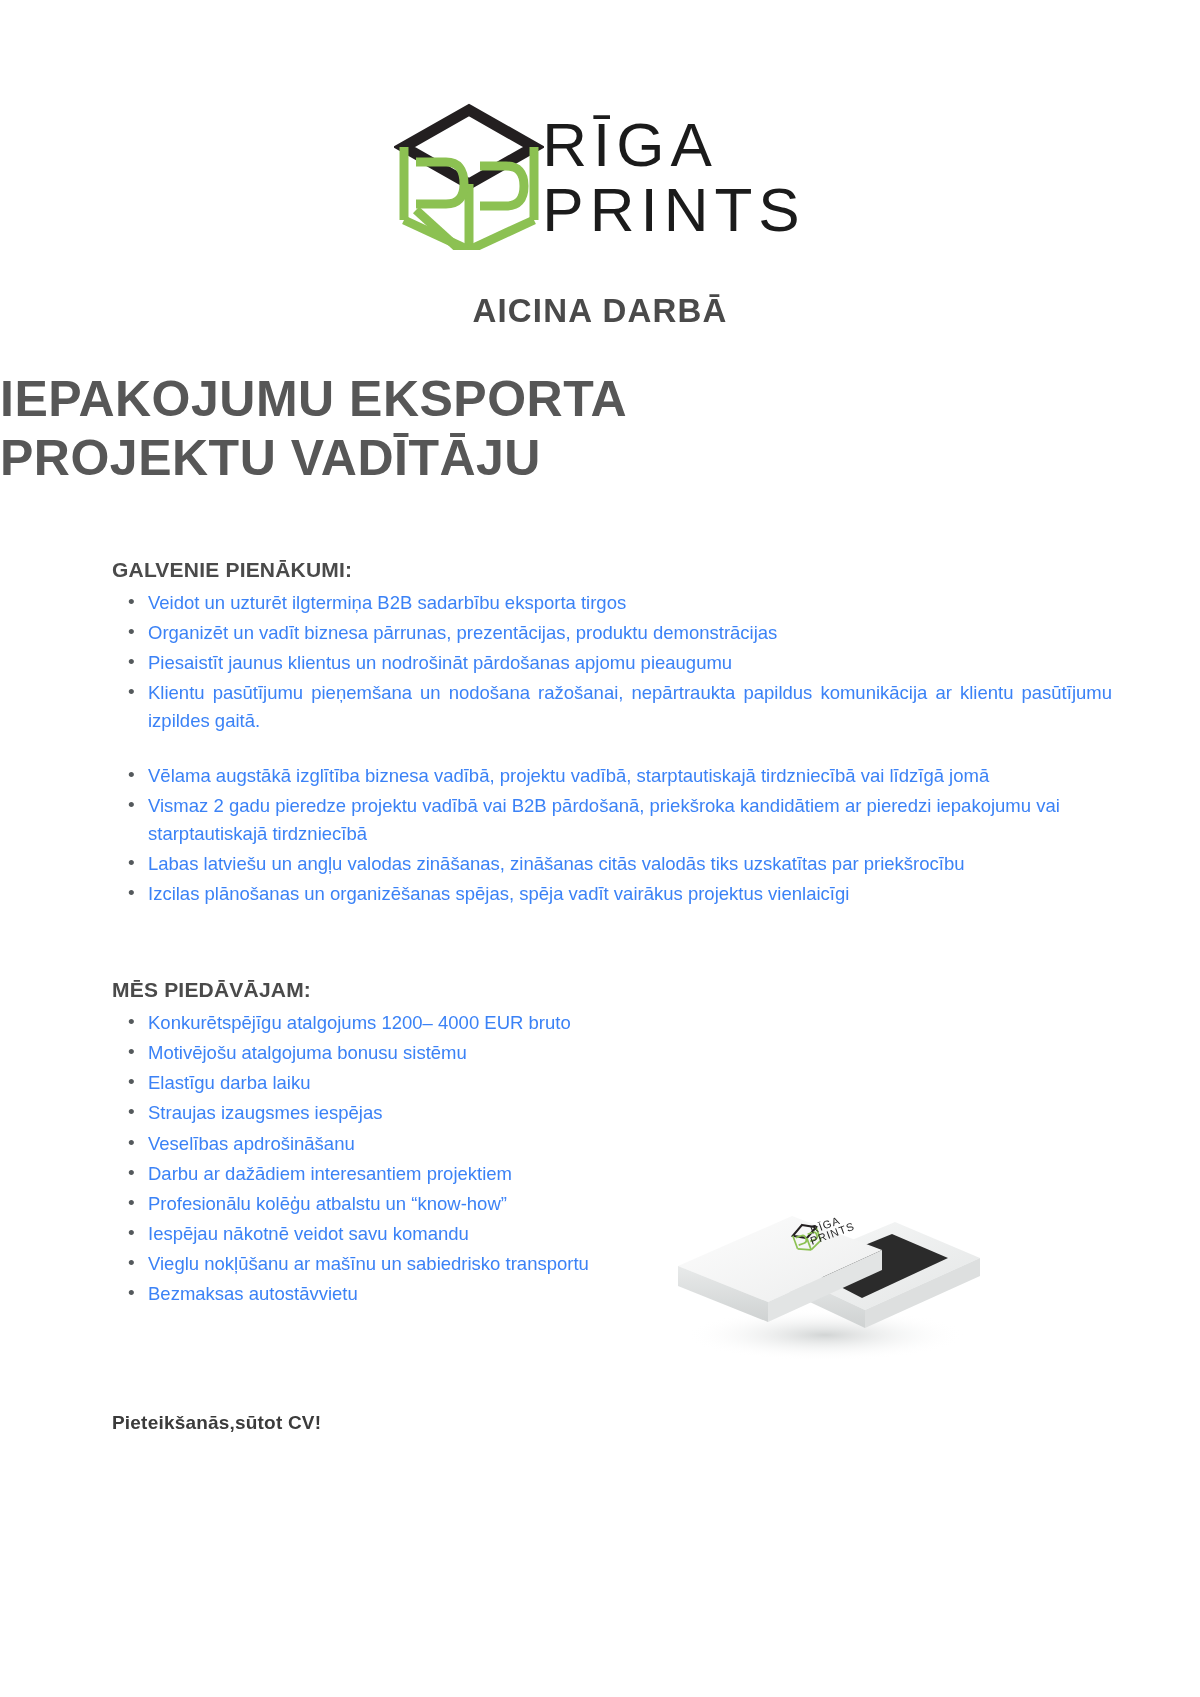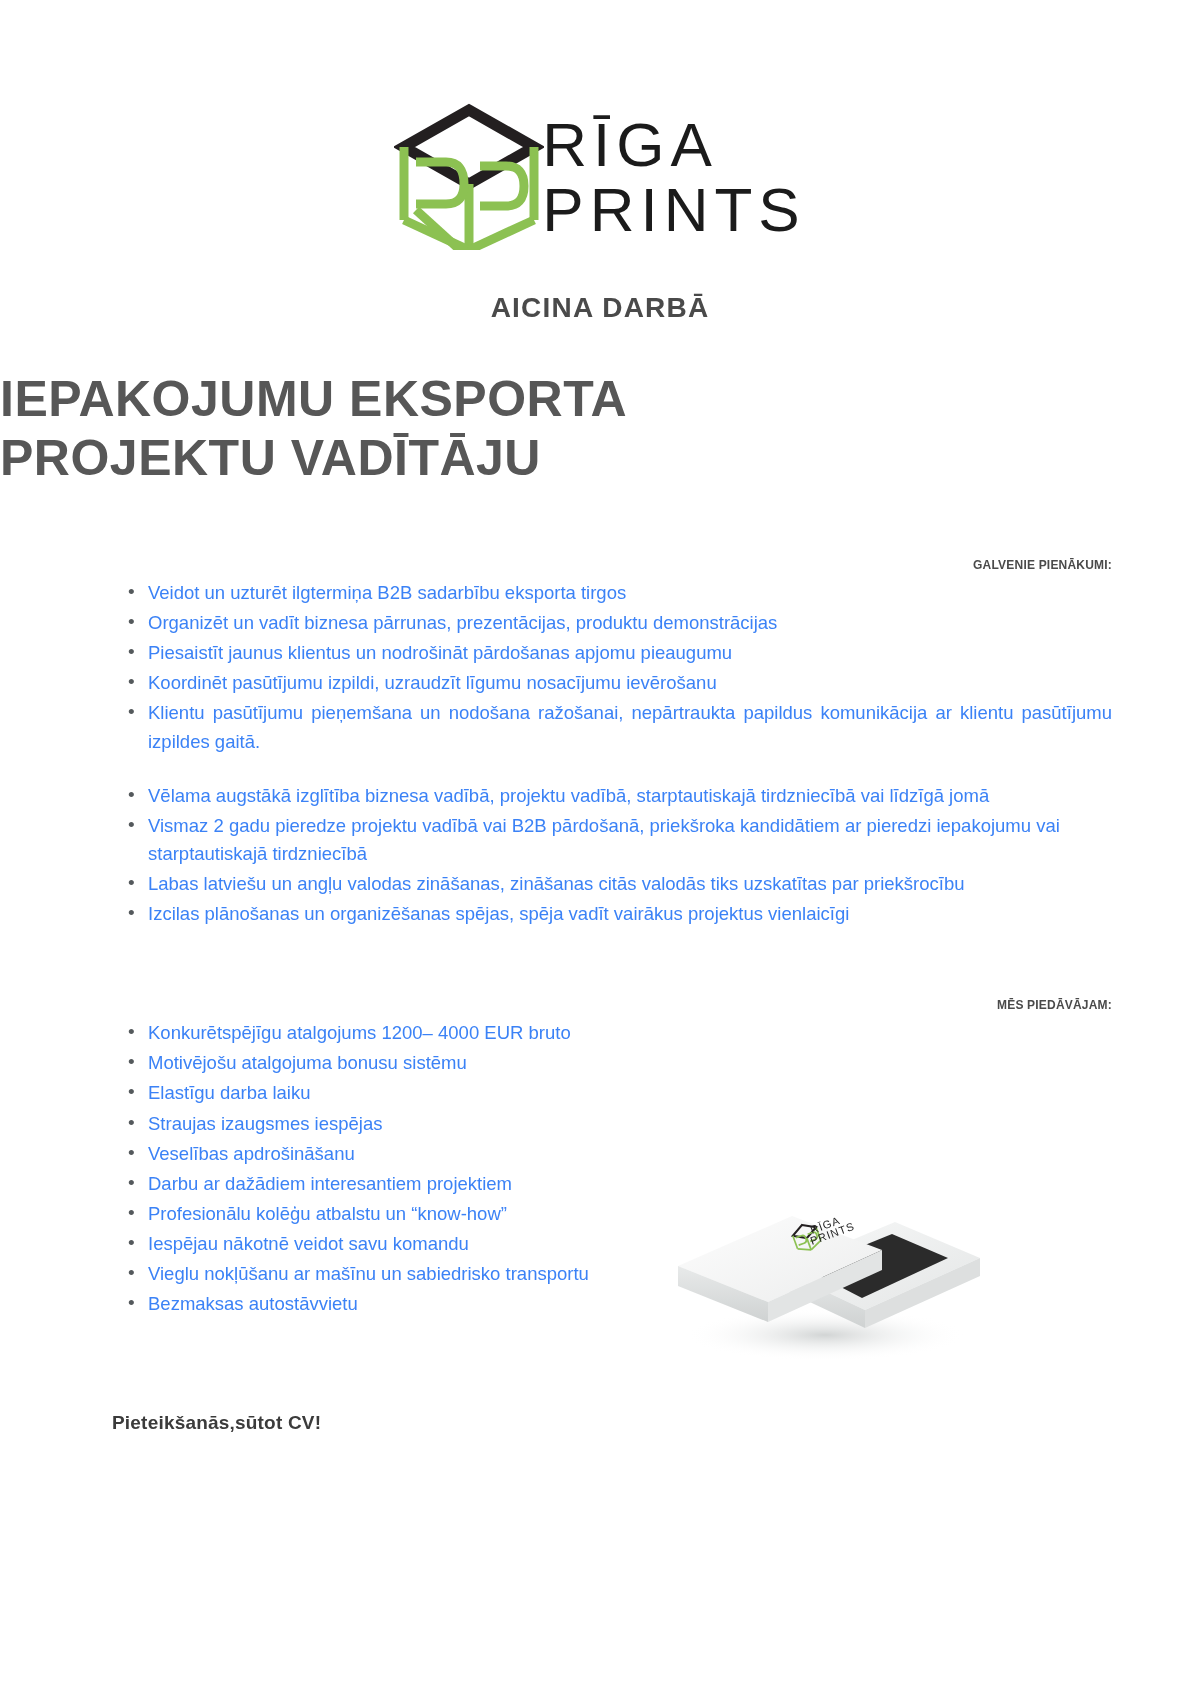--- a/index.html
+++ b/index.html
@@ -52,21 +52,21 @@
   .logo-riga { font-size: 62px; }
   .logo-prints { font-size: 62px; margin-top: 6px; }
 
   
   .kicker {
     position: absolute;
     top: 292px;
     left: 0;
     width: 1200px;
     text-align: center;
-    font-size: 28px;
+    font-size: 33px;
     font-weight: bold;
     letter-spacing: 1.2px;
     color: #4a4a4a;
   }
   .job-title {
     position: absolute;
     top: 370px;
     left: 0;
     width: 1200px;
     font-size: 50px;
@@ -80,26 +80,25 @@
   .content {
     position: absolute;
     top: 558px;
     left: 112px;
     width: 1000px;
   }
 
   .section { margin-bottom: 26px; }
 
   .section-title {
-    font-size: 12px;
+    font-size: 21px;
     font-weight: bold;
     color: #4a4a4a;
     letter-spacing: 0.2px;
     margin-bottom: 7px;
-    text-align: right;
   }
 
   ul.bullets {
     list-style: none;
     margin: 0;
     padding: 0;
   }
   ul.bullets li {
     position: relative;
     padding-left: 36px;
@@ -182,21 +181,20 @@
   </div>
 
   <div class="content">
 
     <div class="section">
       <div class="section-title">GALVENIE PIENĀKUMI:</div>
       <ul class="bullets">
         <li>Veidot un uzturēt ilgtermiņa B2B sadarbību eksporta tirgos</li>
         <li>Organizēt un vadīt biznesa pārrunas, prezentācijas, produktu demonstrācijas</li>
         <li>Piesaistīt jaunus klientus un nodrošināt pārdošanas apjomu pieaugumu</li>
-        <li>Koordinēt pasūtījumu izpildi, uzraudzīt līgumu nosacījumu ievērošanu</li>
         <li class="justify">Klientu pasūtījumu pieņemšana un nodošana ražošanai, nepārtraukta papildus komunikācija ar klientu pasūtījumu izpildes gaitā.</li>
       </ul>
     </div>
 
     <div class="section">
       <ul class="bullets">
         <li>Vēlama augstākā izglītība biznesa vadībā, projektu vadībā, starptautiskajā tirdzniecībā vai līdzīgā jomā</li>
         <li>Vismaz 2 gadu pieredze projektu vadībā vai B2B pārdošanā, priekšroka kandidātiem ar pieredzi iepakojumu vai starptautiskajā tirdzniecībā</li>
         <li>Labas latviešu un angļu valodas zināšanas, zināšanas citās valodās tiks uzskatītas par priekšrocību</li>
         <li>Izcilas plānošanas un organizēšanas spējas, spēja vadīt vairākus projektus vienlaicīgi</li>

